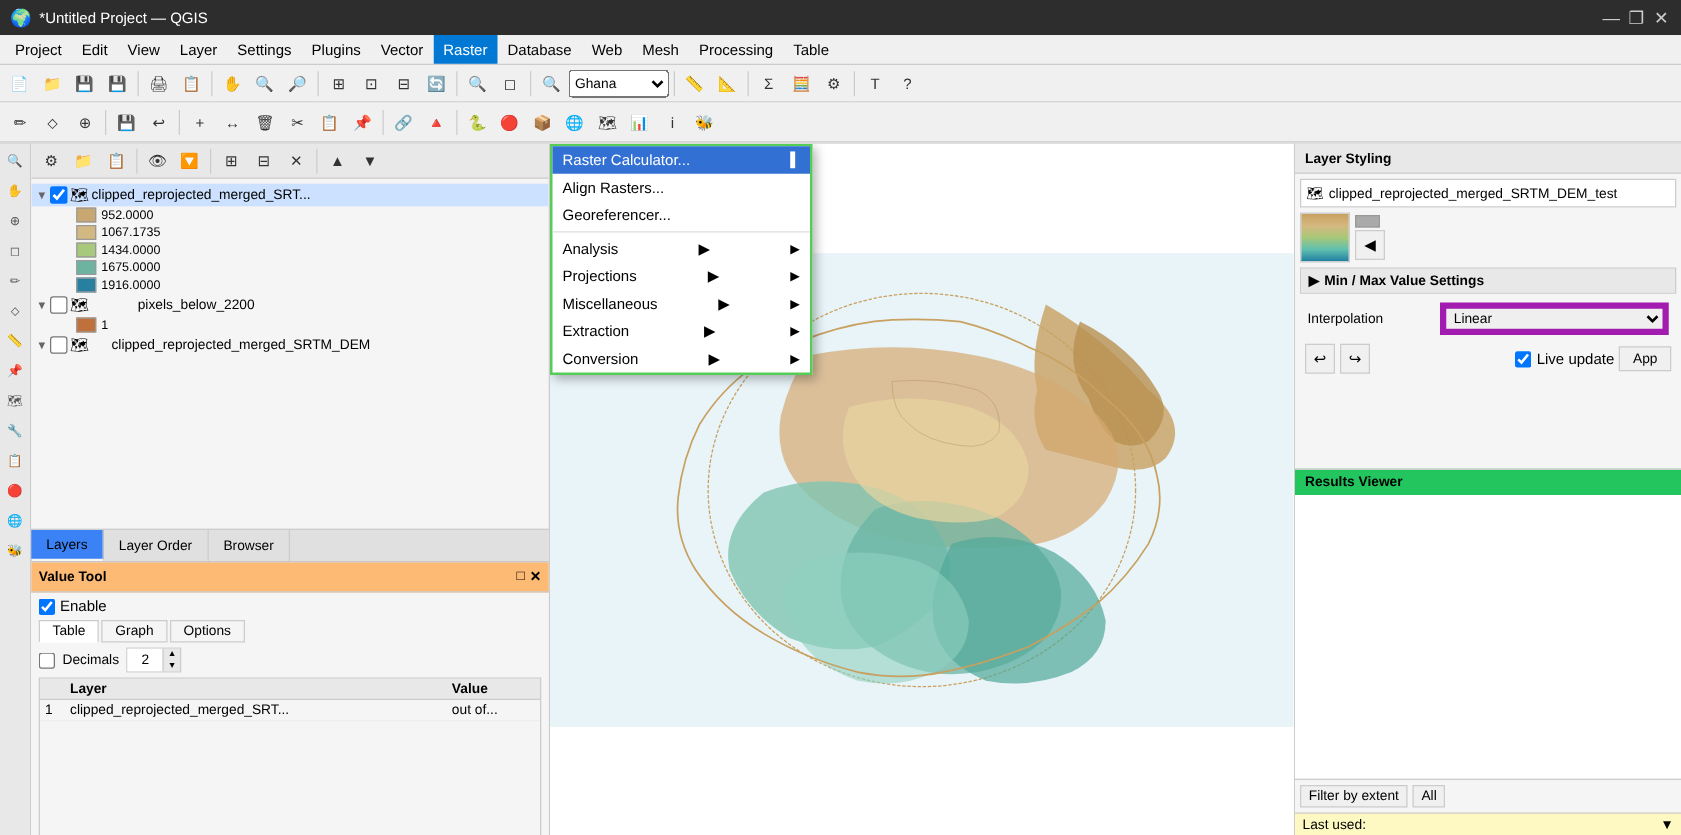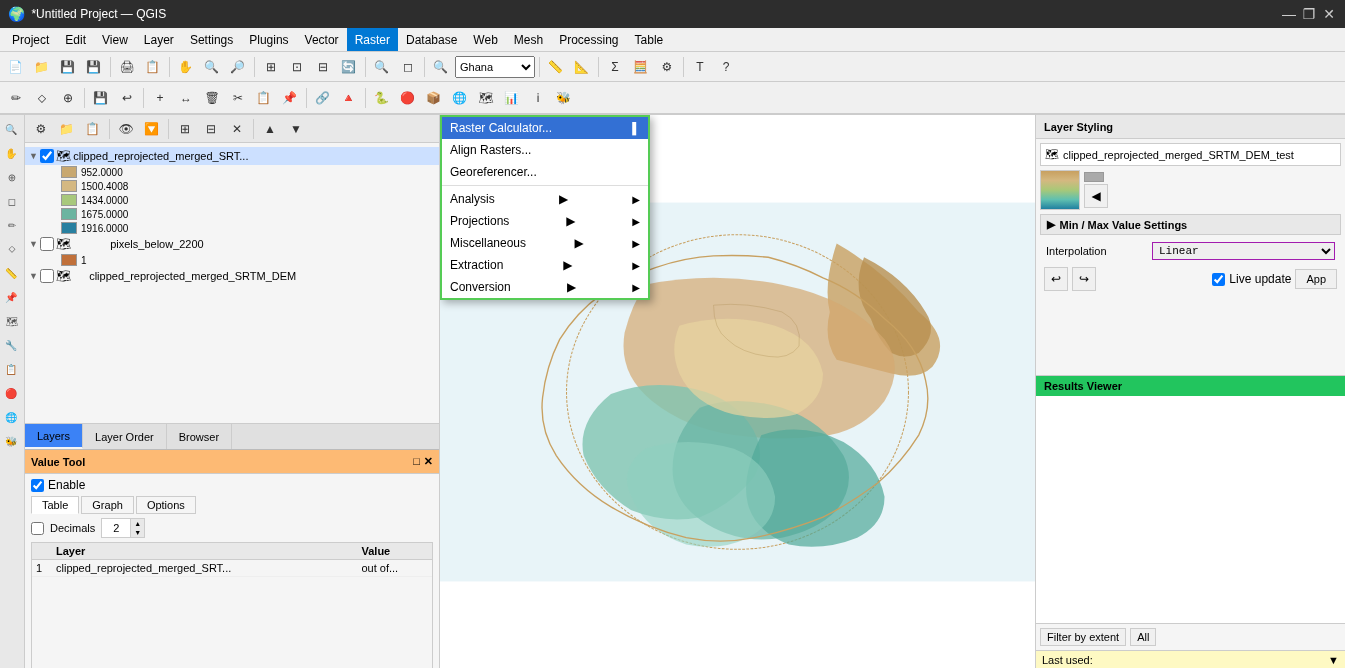--- a/index.html
+++ b/index.html
@@ -283,23 +283,22 @@
       display: flex;
       align-items: center;
       padding: 3px 6px;
       font-size: 11px;
       gap: 6px;
     }
     .styling-row label { width: 100px; }
     .styling-row select {
       flex: 1;
       font-size: 11px;
-      border: 1px solid #a21caf;
+      border: 5px solid #a21caf;
       padding: 1px 2px;
-      font-family: Liberation Mono, monospace;
     }
     .styling-controls {
       display: flex;
       align-items: center;
       padding: 4px;
       gap: 4px;
     }
     .style-btn {
       width: 24px; height: 24px;
       display: flex; align-items: center; justify-content: center;
@@ -513,21 +512,21 @@
           <span style="font-size:11px;">clipped_reprojected_merged_SRT...</span>
         </div>
 
         <div style="padding-left: 36px;">
           <div style="display:flex;align-items:center;gap:4px;padding:1px 0;">
             <div style="width:16px;height:12px;background:#c8a870;border:1px solid #999;"></div>
             <span style="font-size:10px;">952.0000</span>
           </div>
           <div style="display:flex;align-items:center;gap:4px;padding:1px 0;">
             <div style="width:16px;height:12px;background:#d4b882;border:1px solid #999;"></div>
-            <span style="font-size:10px;">1500.4008</span>
+            <span style="font-size:10px;">1067.1735</span>
           </div>
           <div style="display:flex;align-items:center;gap:4px;padding:1px 0;">
             <div style="width:16px;height:12px;background:#a8c87c;border:1px solid #999;"></div>
             <span style="font-size:10px;">1434.0000</span>
           </div>
           <div style="display:flex;align-items:center;gap:4px;padding:1px 0;">
             <div style="width:16px;height:12px;background:#6cb4a0;border:1px solid #999;"></div>
             <span style="font-size:10px;">1675.0000</span>
           </div>
           <div style="display:flex;align-items:center;gap:4px;padding:1px 0;">

